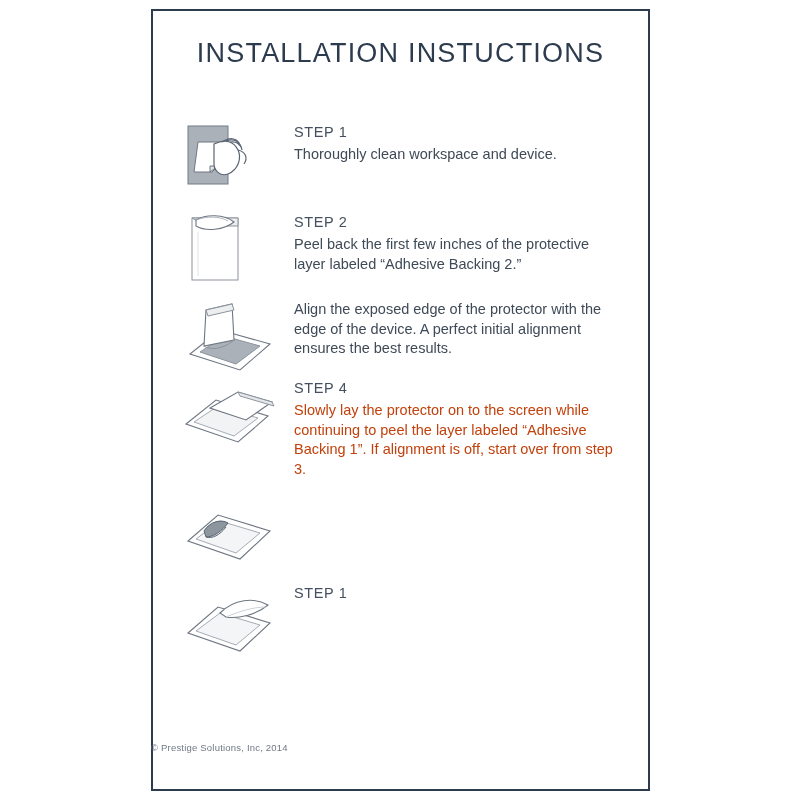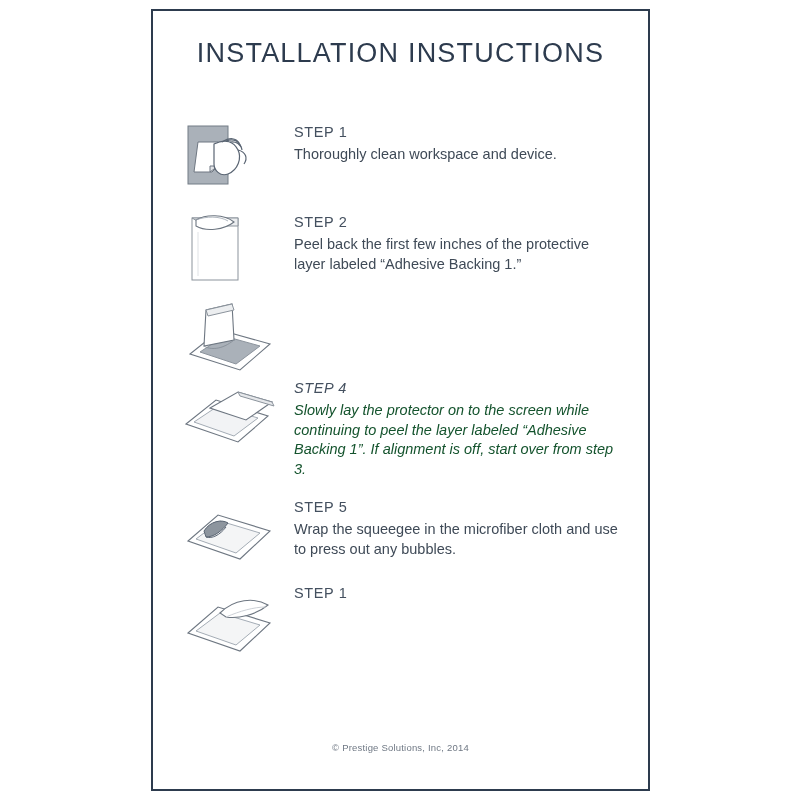--- a/index.html
+++ b/index.html
@@ -68,37 +68,37 @@
     letter-spacing: 0.6px;
     margin-bottom: 5px;
   }
   .step-body {
     font-size: 14.5px;
     color: #3f4a57;
     line-height: 19.5px;
     max-width: 330px;
   }
   .step-body.faint {
-    color: #14532d;
+    color: #c2410c;
   }
   .footer {
     position: absolute;
     left: 151px;
     top: 742px;
     width: 499px;
-    text-align: center;
+    text-align: left;
     font-size: 9.5px;
     color: #6f7884;
     letter-spacing: 0.2px;
   }
   
   .s1 { margin-bottom: 26px; }
   .s2 { margin-bottom: 22px; }
   .s3 { margin-bottom: 16px; }
-  .s4 { margin-bottom: 18px; font-style: italic; }
+  .s4 { margin-bottom: 18px; }
   .s5 { margin-bottom: 22px; }
   .s6 { margin-bottom: 0; }
   svg { display: block; }
 </style>
 </head>
 <body>
 
 <div id="sheet">
 
   <div class="page-border"></div>
@@ -131,35 +131,36 @@
         <svg width="110" height="72" viewBox="0 0 110 72">
           <rect x="16" y="6" width="46" height="62" fill="#ffffff" stroke="#8b939c" stroke-width="1"></rect>
           <path d="M16 6 L62 6 L62 14 L30 14 Z" fill="#eceef0" stroke="#8b939c" stroke-width="1"></path>
           <path d="M20 8 C30 2 48 2 58 10 C48 18 30 20 20 14 Z" fill="#ffffff" stroke="#6e7782" stroke-width="1.1"></path>
           <path d="M20 8 C30 4 44 4 52 9" fill="none" stroke="#9aa3ad" stroke-width="0.8"></path>
           <line x1="22" y1="20" x2="22" y2="64" stroke="#dfe2e5" stroke-width="1"></line>
         </svg>
       </div>
       <div class="step-text">
         <div class="step-label">STEP 2</div>
-        <div class="step-body">Peel back the first few inches of the protective layer labeled “Adhesive Backing 1.”</div>
+        <div class="step-body">Peel back the first few inches of the protective layer labeled “Adhesive Backing 2.”</div>
       </div>
     </div>
 
     <div class="step s3">
       <div class="step-art">
         <svg width="110" height="82" viewBox="0 0 110 82">
           <path d="M14 56 L44 32 L94 46 L64 72 Z" fill="#ffffff" stroke="#6e7782" stroke-width="1.1"></path>
           <path d="M24 54 L48 38 L84 48 L60 66 Z" fill="#aab1b9" stroke="#8b939c" stroke-width="1"></path>
           <path d="M28 48 L30 12 L56 6 L58 42 Z" fill="#ffffff" stroke="#6e7782" stroke-width="1.1"></path>
           <path d="M30 12 L56 6 L58 12 L32 18 Z" fill="#eceef0" stroke="#8b939c" stroke-width="1"></path>
           <path d="M28 48 C34 52 46 52 58 42" fill="none" stroke="#8b939c" stroke-width="1"></path>
         </svg>
       </div>
       <div class="step-text">
+        <div class="step-body">Align the exposed edge of the protector with the edge of the device. A perfect initial alignment ensures the best results.</div>
       </div>
     </div>
 
     <div class="step s4">
       <div class="step-art">
         <svg width="110" height="78" viewBox="0 0 110 78">
           <path d="M10 46 L40 22 L92 38 L62 64 Z" fill="#ffffff" stroke="#6e7782" stroke-width="1.1"></path>
           <path d="M18 44 L42 28 L82 40 L58 58 Z" fill="#f2f3f5" stroke="#9aa3ad" stroke-width="0.9"></path>
           <path d="M34 30 L62 14 L96 24 L70 42 Z" fill="#ffffff" stroke="#6e7782" stroke-width="1.1"></path>
           <path d="M62 14 L96 24 L98 28 L64 18 Z" fill="#e6e8eb" stroke="#8b939c" stroke-width="1"></path>
@@ -173,24 +174,20 @@
 
     <div class="step s5">
       <div class="step-art">
         <svg width="110" height="72" viewBox="0 0 110 72">
           <path d="M12 44 L42 18 L94 34 L64 62 Z" fill="#ffffff" stroke="#6e7782" stroke-width="1.1"></path>
           <path d="M20 42 L44 24 L84 36 L60 56 Z" fill="#f4f5f6" stroke="#9aa3ad" stroke-width="0.9"></path>
           <path d="M28 34 C34 24 46 22 52 26 C46 34 38 40 30 40 Z" fill="#8d959e" stroke="#5a6573" stroke-width="1"></path>
           <path d="M30 40 C36 42 44 38 50 30" fill="none" stroke="#5a6573" stroke-width="1"></path>
         </svg>
       </div>
-      <div class="step-text">
-        <div class="step-label">STEP 5</div>
-        <div class="step-body">Wrap the squeegee in the microfiber cloth and use to press out any bubbles.</div>
-      </div>
     </div>
 
     <div class="step s6">
       <div class="step-art">
         <svg width="110" height="82" viewBox="0 0 110 82">
           <path d="M12 50 L42 24 L94 40 L64 68 Z" fill="#ffffff" stroke="#6e7782" stroke-width="1.1"></path>
           <path d="M20 48 L44 30 L84 42 L60 62 Z" fill="#f4f5f6" stroke="#9aa3ad" stroke-width="0.9"></path>
           <path d="M44 30 C58 16 78 14 92 22 C80 32 62 36 50 34 Z" fill="#ffffff" stroke="#6e7782" stroke-width="1.1"></path>
           <path d="M50 34 C64 28 78 24 90 24" fill="none" stroke="#c6cbd1" stroke-width="0.9"></path>
         </svg>

